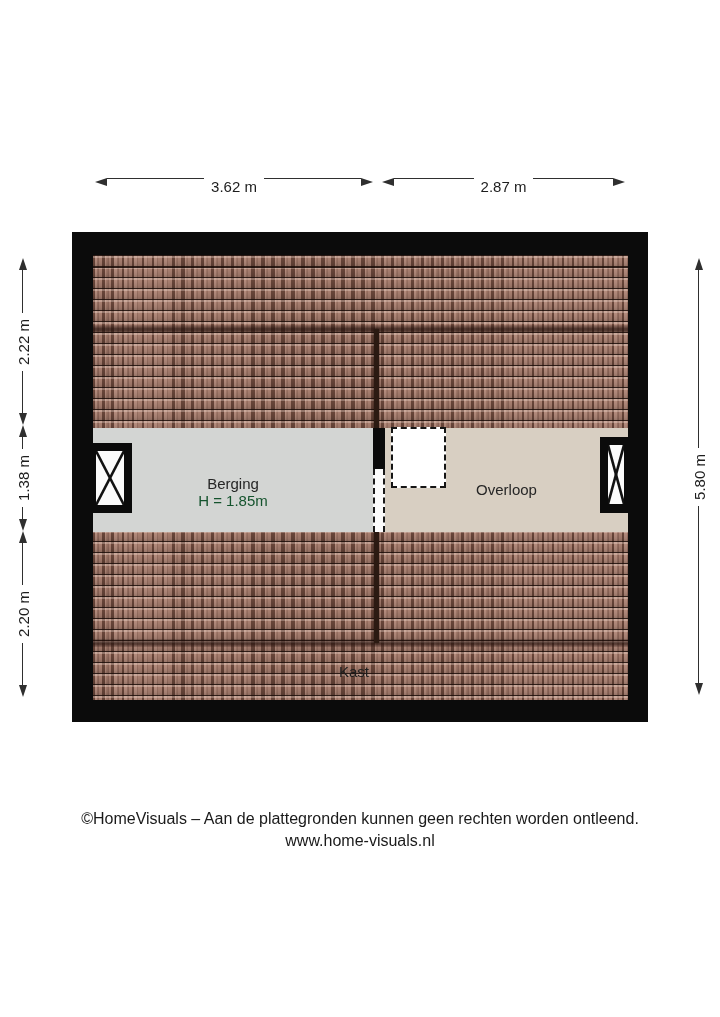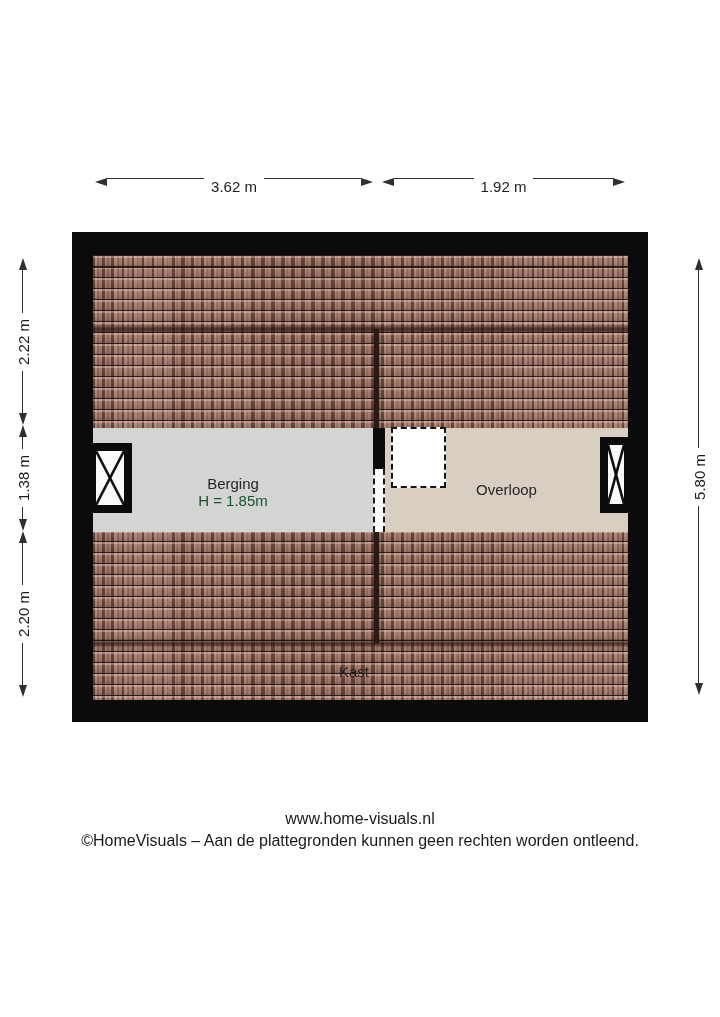--- a/index.html
+++ b/index.html
@@ -92,21 +92,21 @@
   <div class="abs hdim" id="dim-top-left">
     <span class="ah-left"></span>
     <span class="dline-h"></span>
     <span class="dlabel">3.62 m</span>
     <span class="dline-h"></span>
     <span class="ah-right"></span>
   </div>
   <div class="abs hdim" id="dim-top-right">
     <span class="ah-left"></span>
     <span class="dline-h"></span>
-    <span class="dlabel">1.92 m</span>
+    <span class="dlabel">2.87 m</span>
     <span class="dline-h"></span>
     <span class="ah-right"></span>
   </div>
 
   <div class="abs vdim" id="dim-left-top">
     <span class="ah-up"></span>
     <span class="dline-v"></span>
     <span class="vlabel-wrap">
         <span class="vlabel">2.22 m</span>
       </span>
@@ -179,17 +179,17 @@
           <line x1="100" y1="0" x2="0" y2="100" stroke="#111111" stroke-width="2.6" vector-effect="non-scaling-stroke"></line>
         </svg>
       </div>
     </div>
 
     <div class="abs" id="kast-label">Kast</div>
   </div>
 
 
   <div class="abs" id="footer">
+    <div>©HomeVisuals – Aan de plattegronden kunnen geen rechten worden ontleend.</div>
     <div>www.home-visuals.nl</div>
-    <div>©HomeVisuals – Aan de plattegronden kunnen geen rechten worden ontleend.</div>
   </div>
 
 </div>
 
 </body></html>

